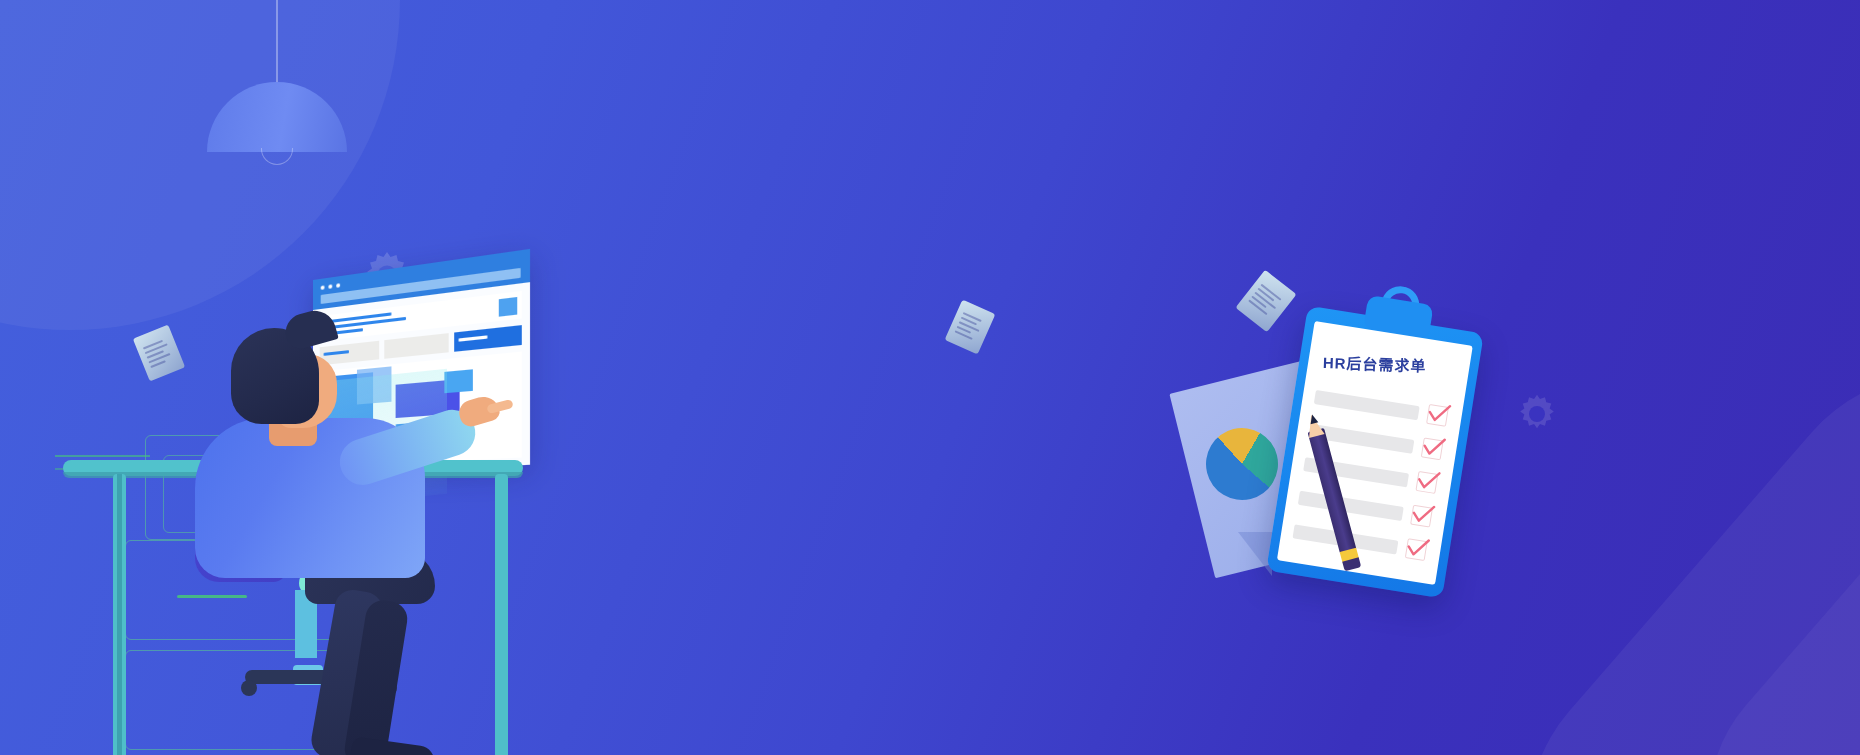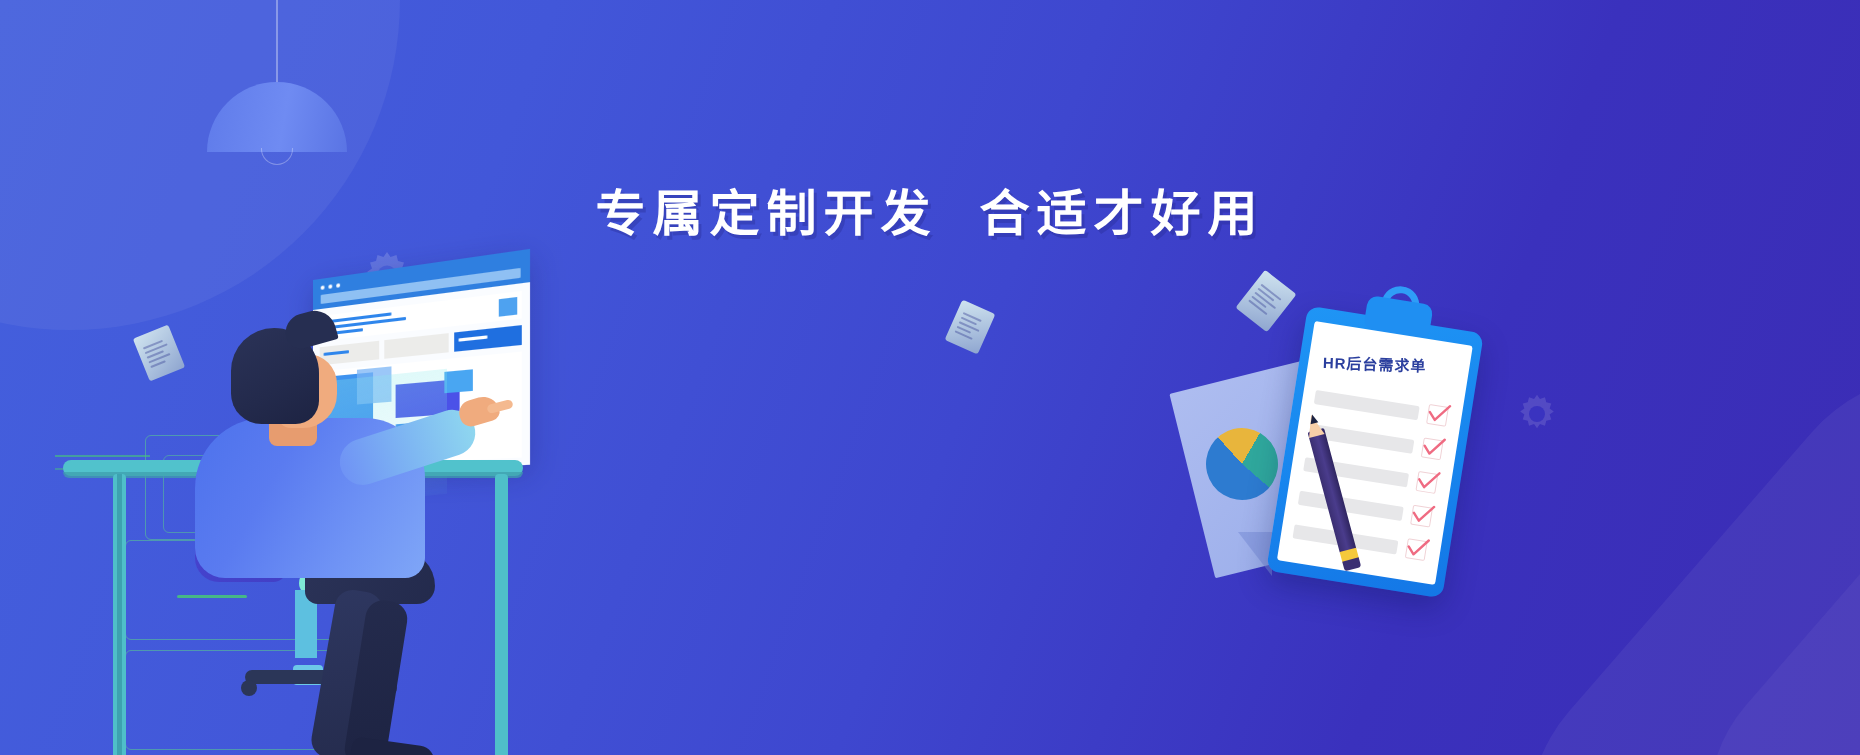--- a/index.html
+++ b/index.html
@@ -383,21 +383,20 @@
   <div class="gear" style="left:1516px;top:393px;">
     <svg width="42" height="42" viewBox="0 0 100 100" aria-hidden="true">
       <g fill="rgba(255,255,255,.13)">
         <path d="M50 4l7 10 12-4 3 12 12 3-4 12 10 7-10 7 4 12-12 3-3 12-12-4-7 10-7-10-12 4-3-12-12-3 4-12-10-7 10-7-4-12 12-3 3-12 12 4z"></path>
       </g>
       <circle cx="50" cy="50" r="19" fill="#3a33c0"></circle>
     </svg>
   </div>
 
   <div class="headline">
-    <h1 class="title">专属定制开发  合适才好用</h1>
   </div>
 
   <div class="scene-left">
 
     <div class="wire wire-a"></div>
     <div class="wire wire-b"></div>
     <div class="wire wire-c"></div>
     <div class="wire wire-d"></div>
     <div class="wire-line"></div>
     <div class="wire-line2"></div>

